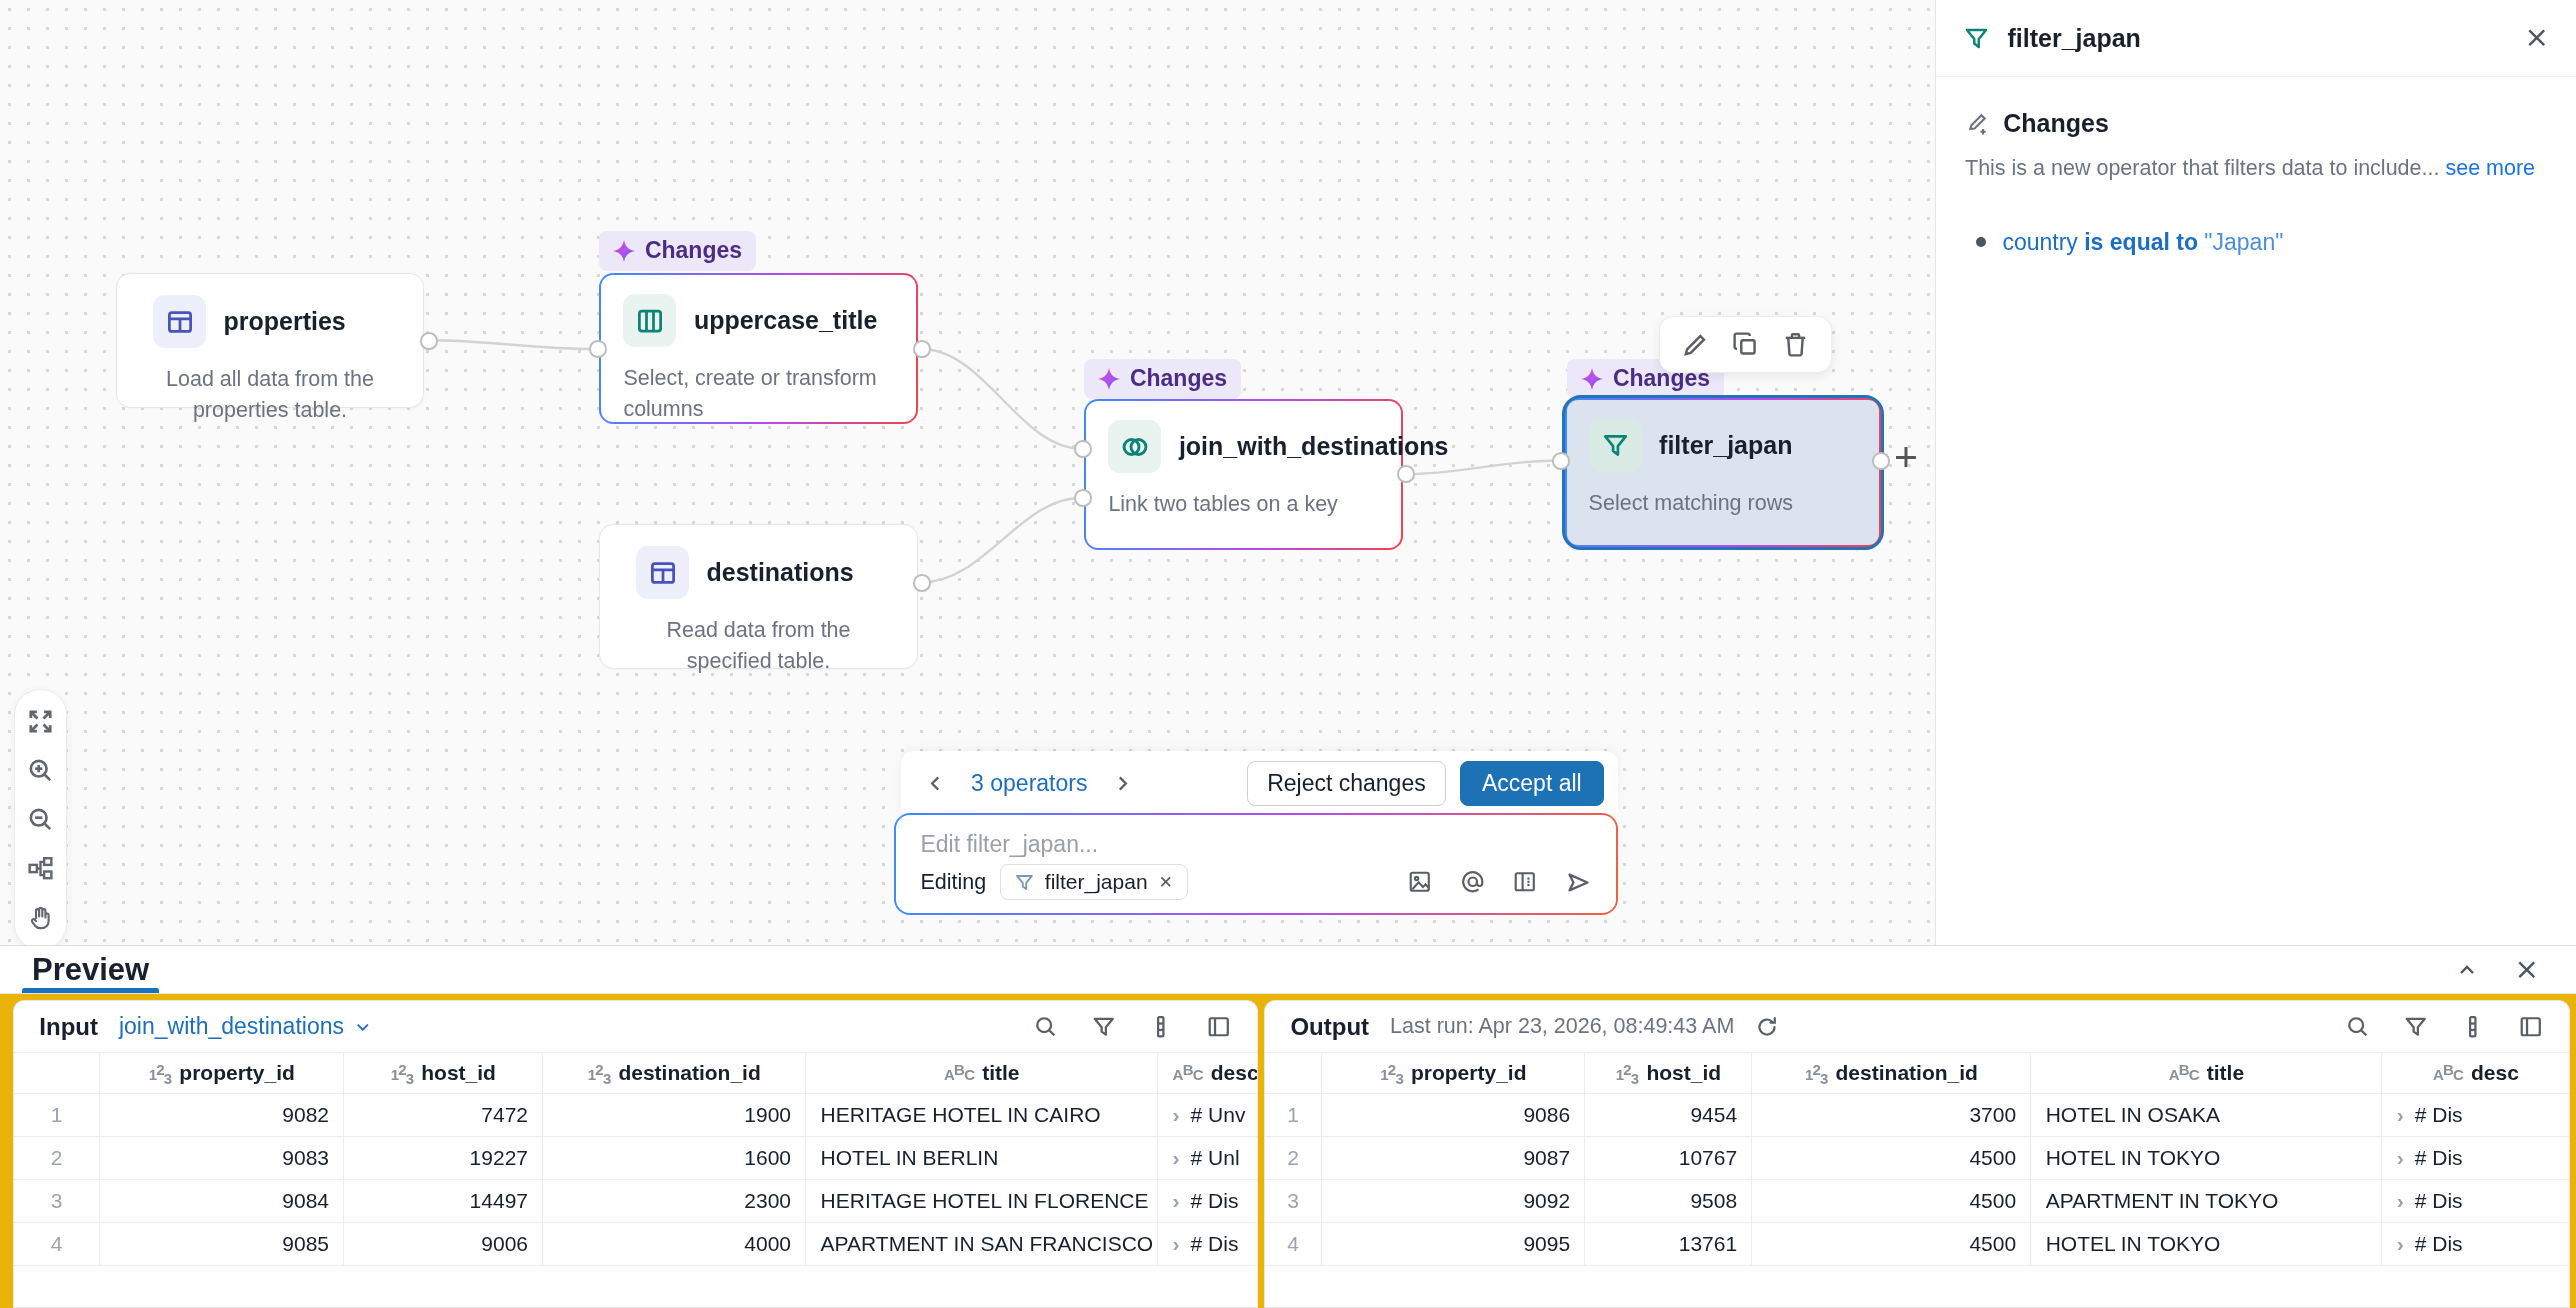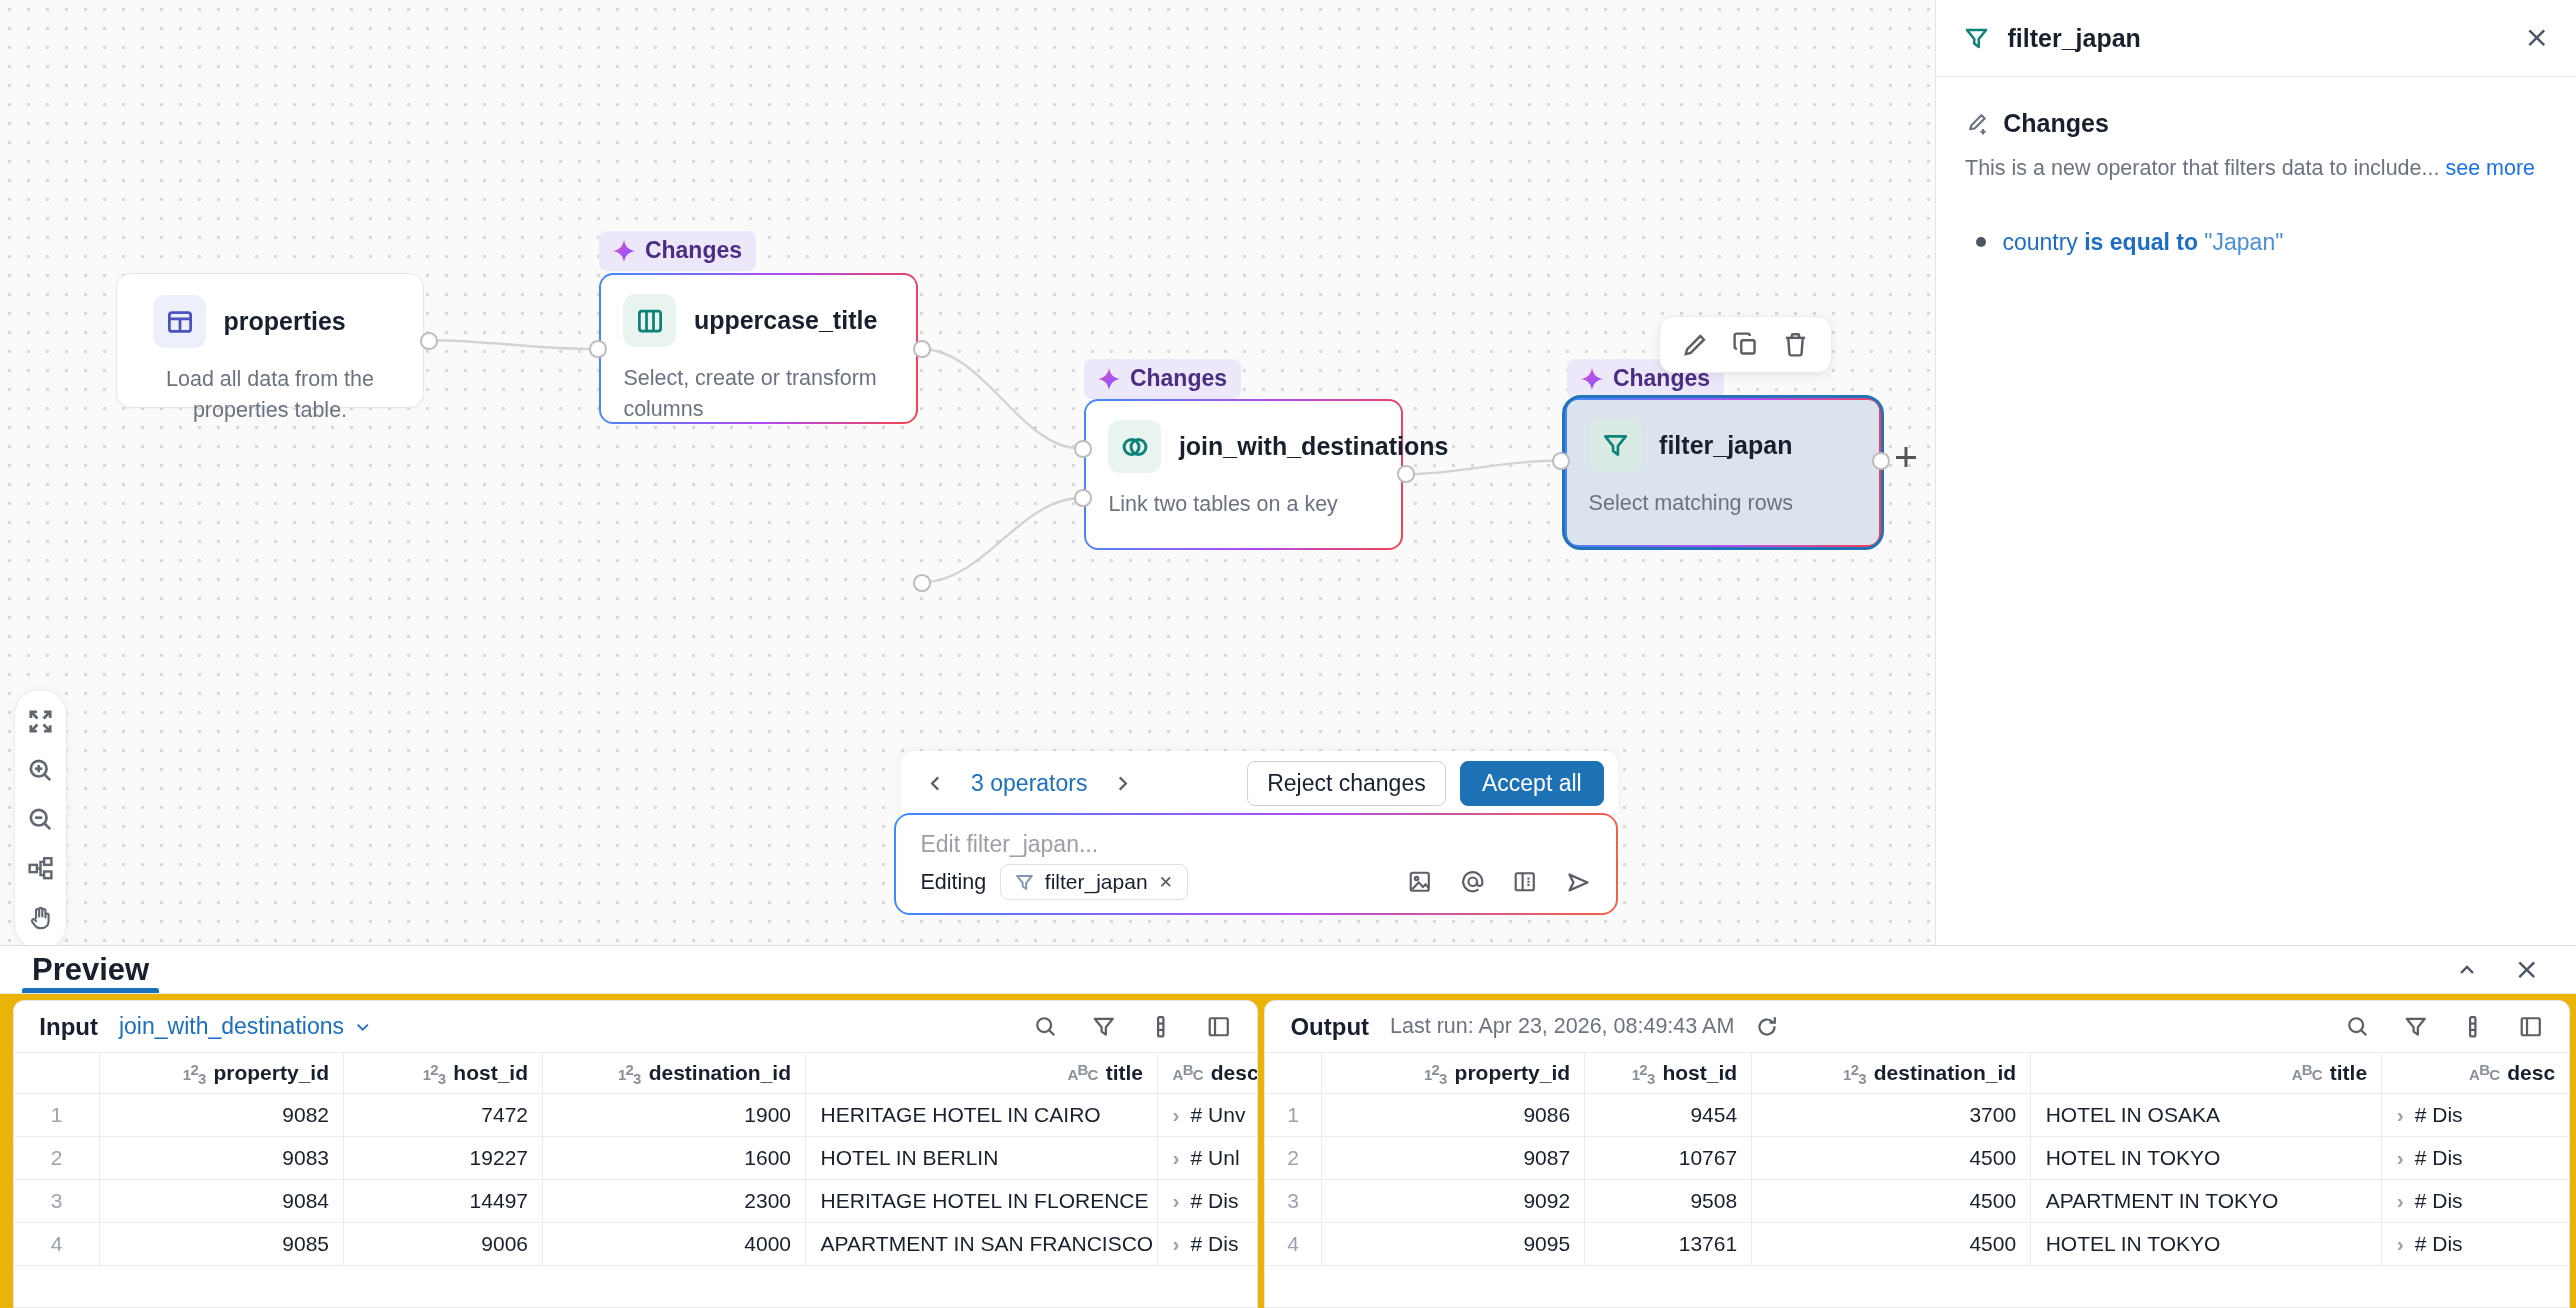--- a/index.html
+++ b/index.html
@@ -114,21 +114,21 @@
   .tcard-input { width:1245px; }
   .tcard-output { width:1306px; }
   .tcard-head { height:51px; display:flex; align-items:center; padding:0 25.5px; gap:21px; }
   .tcard-label { font-size:24px; font-weight:700; color:#17202c; }
   .tcard-source { font-size:23px; color:#1c6fbe; display:flex; align-items:center; gap:9.6px; }
   .lastrun { font-size:21.5px; color:#6b7280; }
   .tcard-icons { margin-left:auto; display:flex; align-items:center; gap:32px; color:#5a5f66; }
   table { border-collapse:collapse; width:100%; table-layout:fixed; }
   th, td { border:0.8px solid #ececec; height:43px; font-size:21px; overflow:hidden;
     white-space:nowrap; padding:0 14.3px; }
-  th { height:41px; font-weight:700; color:#17202c; text-align:right; background:#fff; }
+  th { height:41px; font-weight:700; color:#17202c; text-align:center; background:#fff; }
   th.rownum, td.rownum { border-left:none; }
   td.rownum { color:#9ca3af; text-align:center; padding:0; }
   th .ticon { color:#8a9099; font-weight:700; font-size:15px; letter-spacing:-0.8px;
     margin-right:8px; }
   th .ticon i, th .ticon u { font-style:normal; text-decoration:none; position:relative; }
   th .ticon i { top:-5.6px; } th .ticon u { top:3.2px; }
   td.num { text-align:right; color:#17202c; }
   td.txt { text-align:left; color:#17202c; }
   td .exp-chev { color:#9ca3af; font-weight:700; margin-right:11px; }
   svg.ic { display:block; }
@@ -186,20 +186,33 @@
                   <line x1="9.2" y1="4" x2="9.2" y2="20"></line>
                   <line x1="14.8" y1="4" x2="14.8" y2="20"></line>
                 </svg>
             </div>
             <div class="node-title">uppercase_title</div>
           </div>
           <div class="node-desc">Select, create or transform columns</div>
         </div>
       </div>
 
+      <div class="node node-plain" style="left:599px; top:524px; width:319px; height:145px;">
+        <div class="node-head">
+          <div class="node-iconbox iconbox-indigo">
+            <svg class="ic" width="30" height="30" viewBox="0 0 24 24" fill="none" stroke="currentColor" stroke-width="2.2">
+                <rect x="3.5" y="4.5" width="17" height="15" rx="2"></rect>
+                <line x1="3.5" y1="9.5" x2="20.5" y2="9.5"></line>
+                <line x1="12" y1="9.5" x2="12" y2="19.5"></line>
+              </svg>
+          </div>
+          <div class="node-title">destinations</div>
+        </div>
+        <div class="node-desc">Read data from the specified table.</div>
+      </div>
 
       <div class="badge" style="left:1084px; top:359px;">
         <svg class="ic" width="22" height="22" viewBox="0 0 24 24">
             <path d="M12 0 C13.2 7 17 10.8 24 12 C17 13.2 13.2 17 12 24 C10.8 17 7 13.2 0 12 C7 10.8 10.8 7 12 0 Z" fill="url(#sparkGrad)"></path>
           </svg>
         <span>Changes</span>
       </div>
       <div class="node node-grad" style="left:1084px; top:399px; width:319px; height:151px;">
         <div class="node-inner">
           <div class="node-head">

